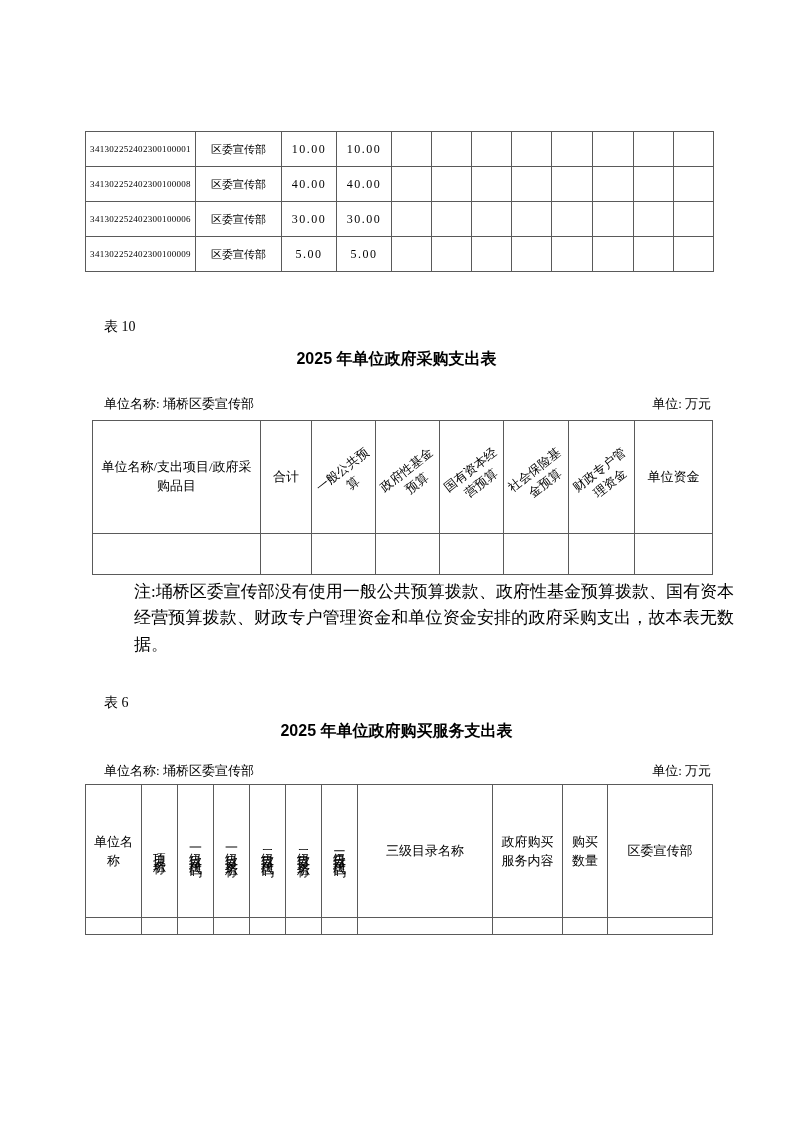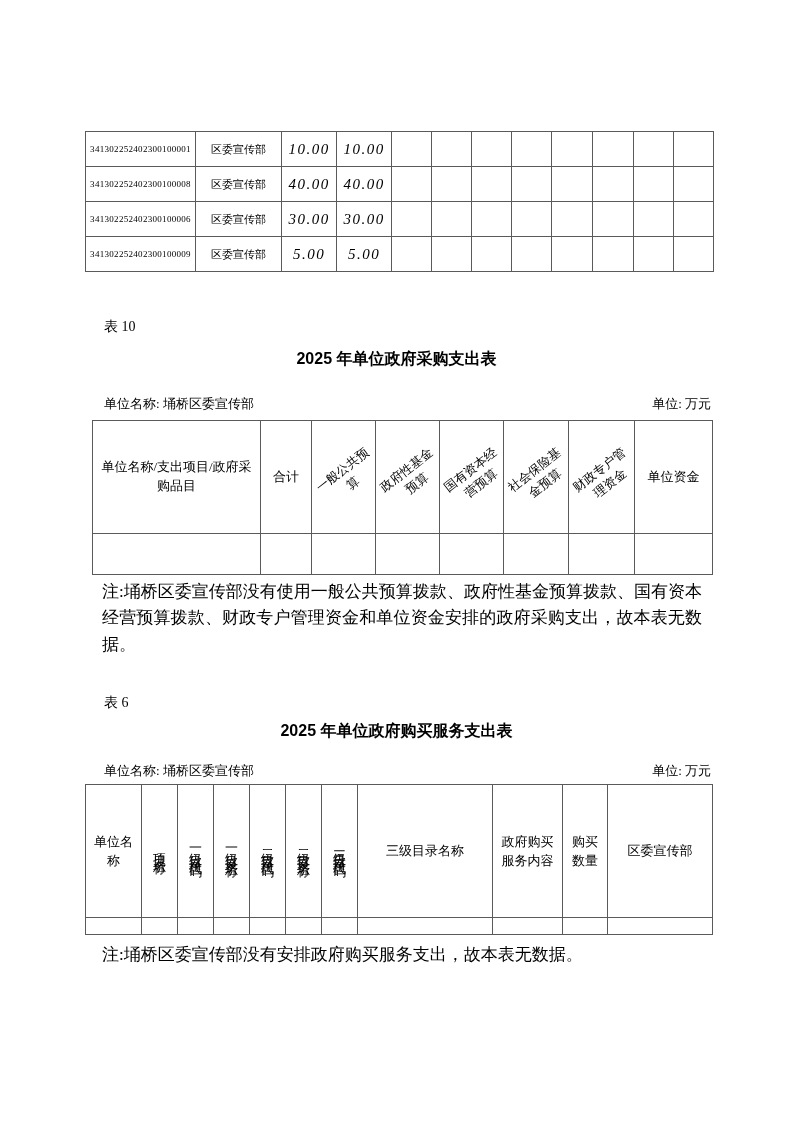--- a/index.html
+++ b/index.html
@@ -7,21 +7,21 @@
     position:relative; width:793px; height:1122px; background:#ffffff;
     font-family:"Liberation Serif", serif; color:#000; overflow:hidden;
   }
   table.tbl { border-collapse:collapse; table-layout:fixed; position:absolute; }
   table.tbl td { border:1px solid #5a5a5a; text-align:center; vertical-align:middle; padding:0; }
 
   
   .toptable { top:131px; left:85px; width:628px; }
   .toptable td { height:34px; font-size:11px; }
   .toptable td.code { font-size:9px; letter-spacing:0.3px; }
-  .toptable td.num  { font-size:15px; letter-spacing:1.5px;font-style:italic; }
+  .toptable td.num  { font-size:12px; letter-spacing:1.5px; }
 
   
   .tbl-label { position:absolute; left:104px; font-size:14px; }
   .t10label { top:318px; } .t11label { top:694px; }
   .title { position:absolute; left:0; width:100%; text-align:center;
            font-family:"Liberation Sans", sans-serif; font-weight:bold; font-size:16px; }
   .t10title { top:349px; } .t11title { top:721px; }
   .meta { position:absolute; left:104px; width:607px; display:flex;
           justify-content:space-between; font-size:13px; }
   .meta10 { top:395px; } .meta11 { top:762px; }
@@ -38,21 +38,21 @@
   .t11 { top:784px; left:85px; width:627px; }
   .t11 tr.hdr td { height:132px; font-size:13px; }
   .t11 tr.empty td { height:16px; }
   .t11 .h { padding:0 4px; line-height:1.5; }
   .vert { writing-mode:vertical-rl; text-orientation:upright; display:inline-block;
           font-size:13px; letter-spacing:3px; line-height:1; }
 
   
   .note { position:absolute; left:102px; width:600px; font-size:17px;
           line-height:1.55; text-align:justify; }
-  .note10 { top:579px; } .note11 { top:942px; width:620px; }
+  .note10 { top:579px;margin-left:32px; } .note11 { top:942px; width:620px; }
   .pagenum { position:absolute; top:1044px; left:0; width:100%;
              text-align:center; font-size:14px; }
 </style>
 </head>
 <body>
 
 <div class="page">
 
   <table class="tbl toptable">
     <colgroup>
@@ -249,16 +249,15 @@
           <td></td>
         <td></td>
           <td></td>
         <td></td>
           <td></td>
         <td></td>
       </tr>
     </tbody>
   </table>
 
-  <div class="note note11">注:埇桥区委宣传部没有安排政府购买服务支出，故本表无数据。</div>
 
 
 </div>
 
 </body></html>

